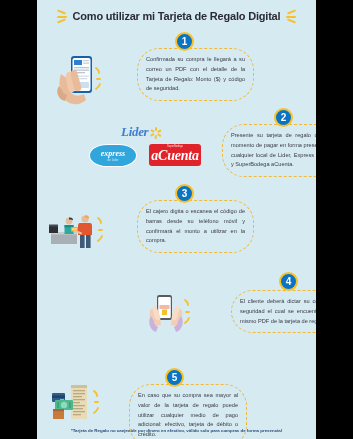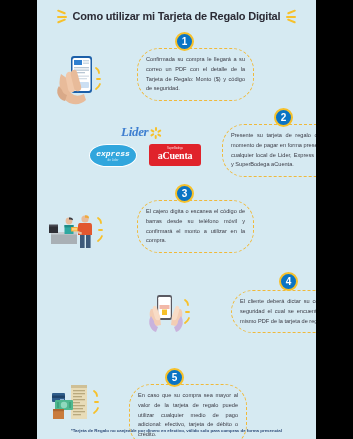--- a/index.html
+++ b/index.html
@@ -95,33 +95,33 @@
     position:absolute; left:4.6px; top:0.5px; width:1.7px; height:4px;
     background:#f7c12b; border-radius:1px; transform-origin:50% 150%;
   }
   .express-logo {
     position:absolute; left:0; top:20px; width:48px; height:23px;
     background:#31a6dd; border-radius:22px/14px;
     border:1.6px solid #fff;
     display:flex; flex-direction:column; align-items:center; justify-content:center;
   }
   .express-logo .w1 {
-    font-family:Liberation Mono, monospace; font-style:italic; font-weight:bold;
+    font-family:Liberation Serif, serif; font-style:italic; font-weight:bold;
     font-size:8px; color:#fff; line-height:1;
   }
   .express-logo .w2 { font-size:3px; color:#cbe9f7; line-height:1; margin-top:1px; }
   .acuenta-logo {
     position:absolute; left:60px; top:20px; width:52px; height:22px;
     background:#e0232b; border-radius:3px;
     display:flex; flex-direction:column; align-items:center; justify-content:center;
   }
   .acuenta-logo .sm { font-size:2.6px; color:#fdd; line-height:1; }
   .acuenta-logo .big {
-    font-family:"Liberation Serif", serif; font-weight:bold; 
-    font-size:10px; color:#fff; line-height:1.05; letter-spacing:-0.2px;
+    font-family:"Liberation Serif", serif; font-weight:bold; font-style:italic;
+    font-size:14px; color:#fff; line-height:1.05; letter-spacing:-0.2px;
   }
 
   
   .footer {
     position:absolute; left:0; bottom:6px; width:279px;
     text-align:center; font-size:4.4px; font-weight:bold; color:#2b4a78;
   }
 </style>
 </head>
 <body>

